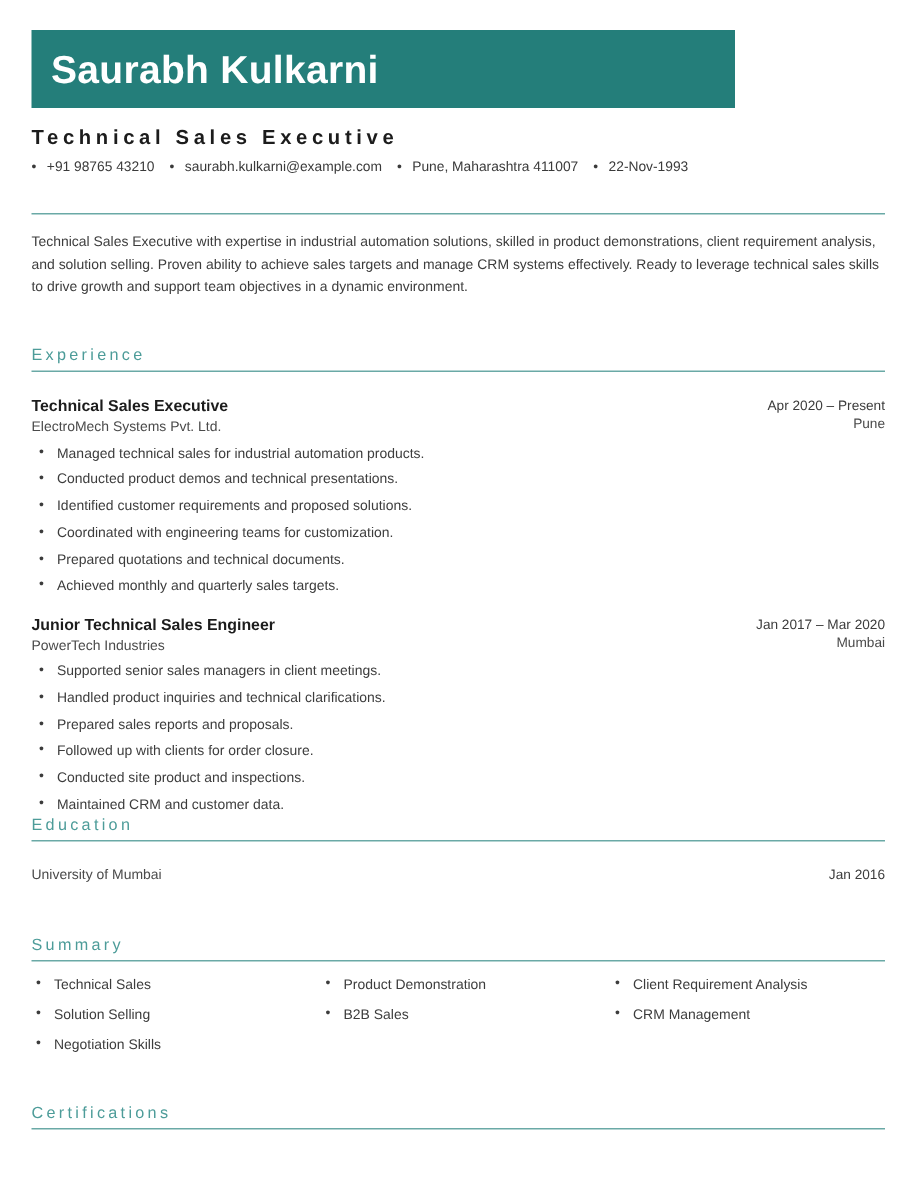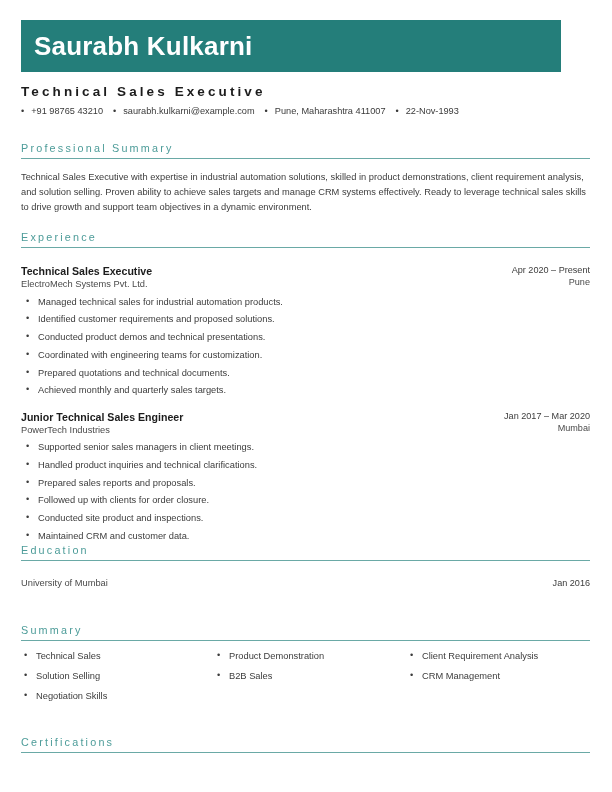--- a/index.html
+++ b/index.html
@@ -16,21 +16,21 @@
     height: 792px;
     background: #ffffff;
     overflow: hidden;
   }
 
   
   .header-band {
     position: absolute;
     left: 21px;
     top: 20px;
-    width: 540px;
+    width: 469px;
     height: 52px;
     background: #247e7a;
     display: flex;
     align-items: center;
   }
   .full-name {
     color: #ffffff;
     font-size: 26px;
     font-weight: bold;
     letter-spacing: 0.2px;
@@ -183,21 +183,20 @@
   <div class="job-headline">Technical Sales Executive</div>
 
   <div class="contact-line">
     <span class="contact-item"><span class="contact-dot">•</span><span>+91 98765 43210</span></span>
     <span class="contact-item"><span class="contact-dot">•</span><span>saurabh.kulkarni@example.com</span></span>
     <span class="contact-item"><span class="contact-dot">•</span><span>Pune, Maharashtra 411007</span></span>
     <span class="contact-item"><span class="contact-dot">•</span><span>22-Nov-1993</span></span>
   </div>
 
   <div class="section" style="top:142px;">
-    <div class="section-title">Professional Summary</div>
     <div class="section-rule"></div>
     <div class="summary-text">Technical Sales Executive with expertise in industrial automation solutions, skilled in product demonstrations, client requirement analysis, and solution selling. Proven ability to achieve sales targets and manage CRM systems effectively. Ready to leverage technical sales skills to drive growth and support team objectives in a dynamic environment.</div>
   </div>
 
   <div class="section" style="top:231px;">
     <div class="section-title">Experience</div>
     <div class="section-rule"></div>
 
     <div class="entry" style="margin-top:16px;">
       <div class="entry-head">
@@ -205,22 +204,22 @@
           <div class="entry-title">Technical Sales Executive</div>
           <div class="entry-sub">ElectroMech Systems Pvt. Ltd.</div>
         </div>
         <div class="entry-right">
           <div class="entry-date">Apr 2020 – Present</div>
           <div class="entry-loc">Pune</div>
         </div>
       </div>
       <ul class="bullets">
         <li>Managed technical sales for industrial automation products.</li>
+        <li>Conducted product demos and technical presentations.</li>
         <li>Identified customer requirements and proposed solutions.</li>
-        <li>Conducted product demos and technical presentations.</li>
         <li>Coordinated with engineering teams for customization.</li>
         <li>Prepared quotations and technical documents.</li>
         <li>Achieved monthly and quarterly sales targets.</li>
       </ul>
     </div>
 
     <div class="entry" style="margin-top:14px;">
       <div class="entry-head">
         <div class="entry-left">
           <div class="entry-title">Junior Technical Sales Engineer</div>

